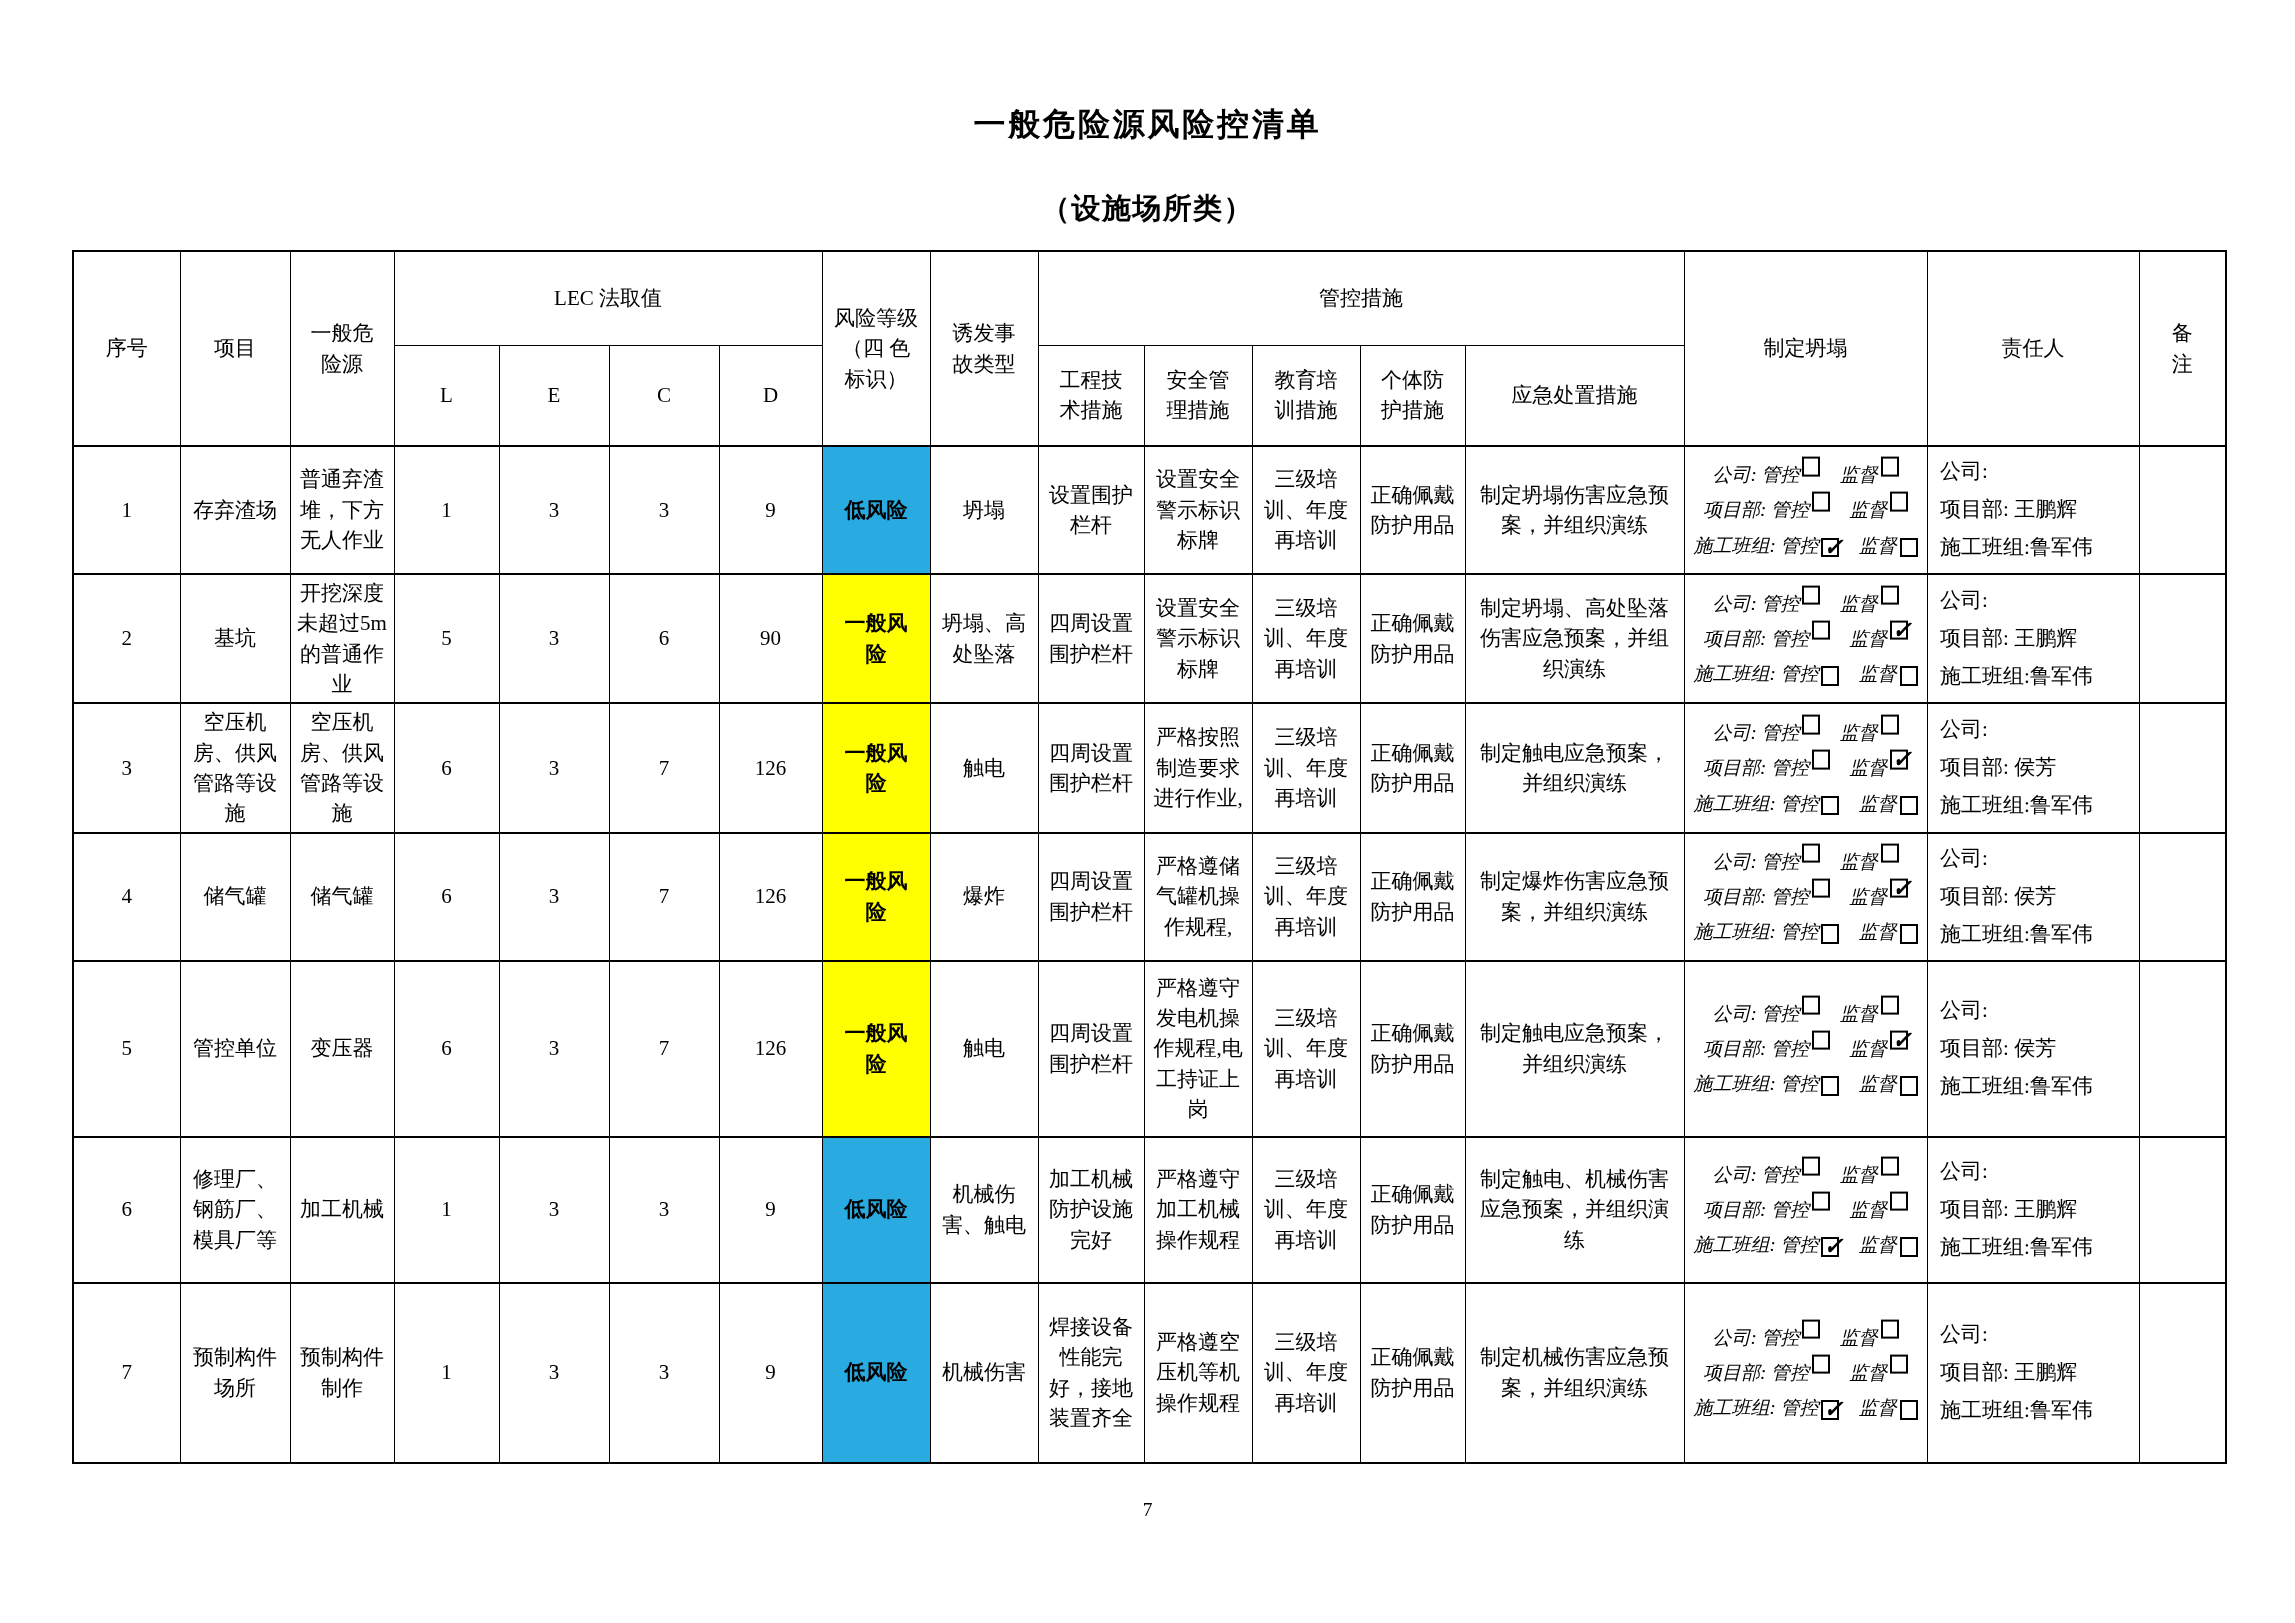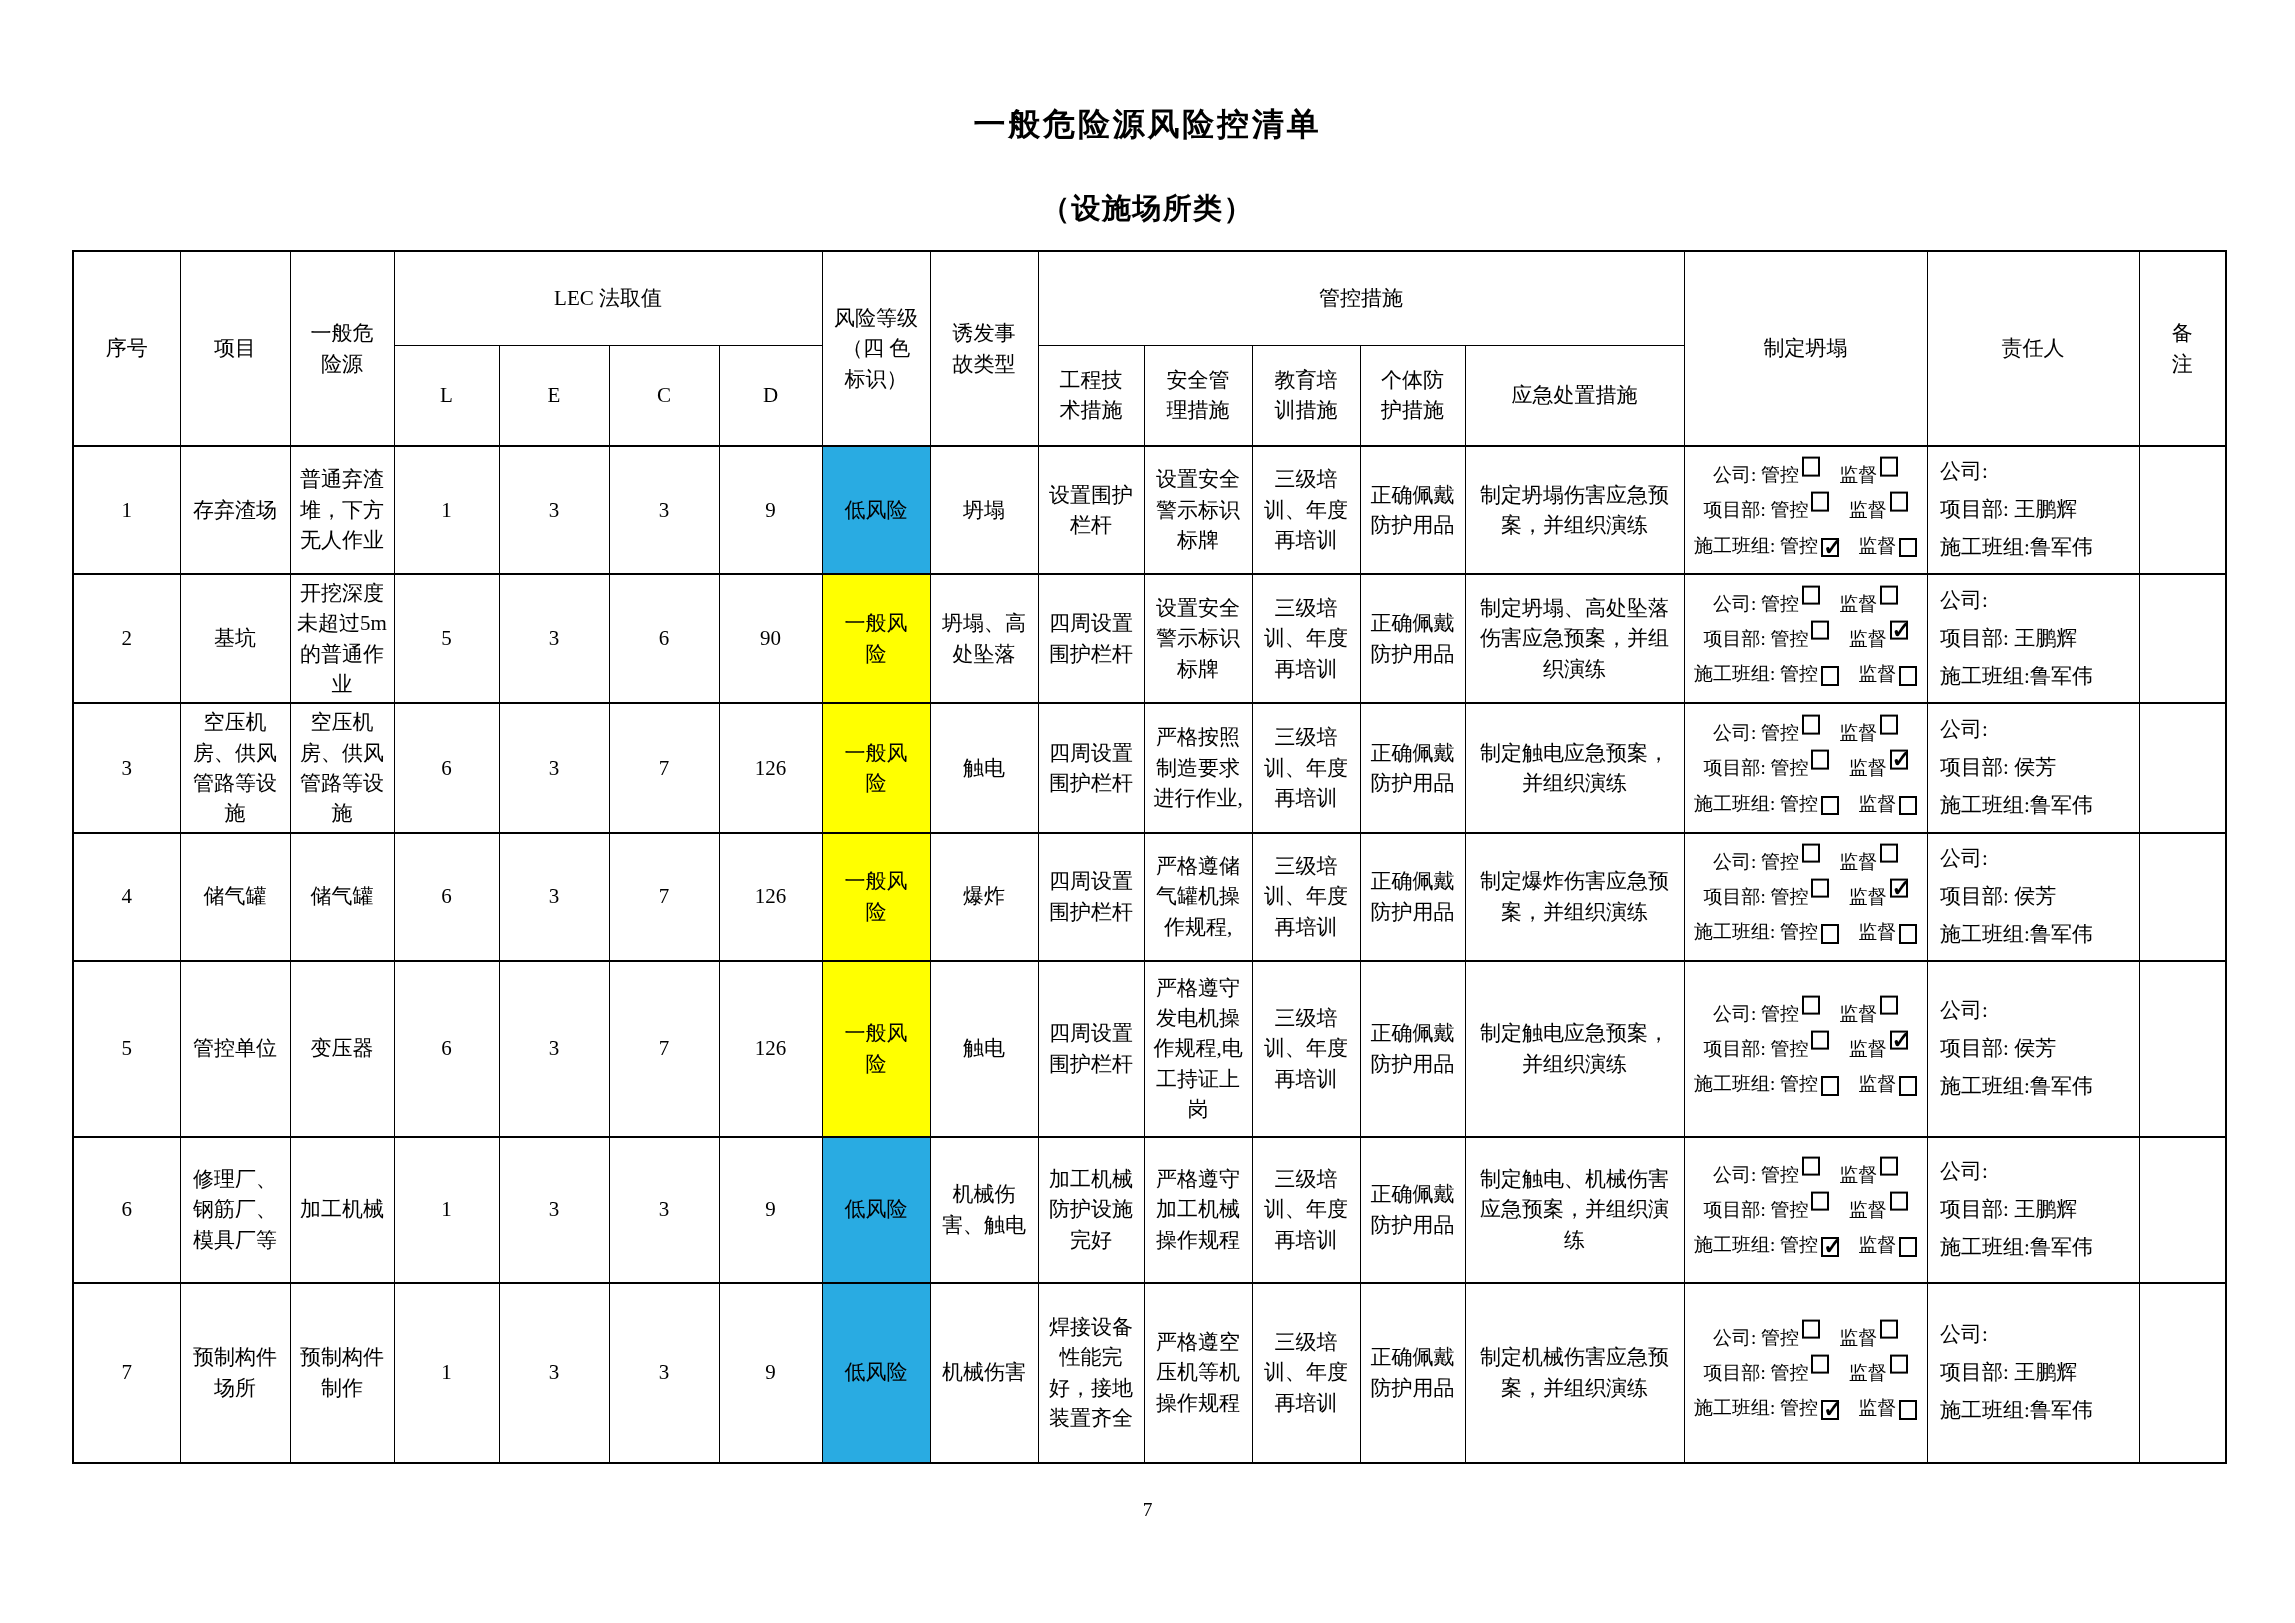--- a/index.html
+++ b/index.html
@@ -36,23 +36,23 @@
   .risk-table tbody td{border-top:2.8px solid #000;}
   .risk-table thead tr:first-child th{border-top:2.1px solid #000;}
   .risk-table thead tr{height:94px;}
   .risk-table thead tr:nth-child(2){height:101px;}
   .risk-table tbody tr{height:128px;}
   .risk-table tbody tr:nth-child(5){height:176px;}
   .risk-table tbody tr:nth-child(6){height:146px;}
   .risk-table tbody tr:nth-child(7){height:180px;}
   td.risk-low{background:var(--low-risk,#29ABE2);}
   td.risk-general{background:var(--general-risk,#FFFF00);}
-  .risk-label{display:inline-block;max-width:3.6em;}
+  .risk-label{display:inline-block;max-width:3.6em;font-weight:bold;}
   td.cell-control{font-size:19px;line-height:1.85;padding:2.8px 1.4px;}
-  td.cell-control .cu-line{white-space:nowrap;}
+  td.cell-control .cu-line{white-space:nowrap;font-style:italic;}
   td.cell-responsible{text-align:left;padding-left:12.5px;font-size:21px;line-height:1.8;}
   .cb{
     display:inline-block;width:18px;height:19.4px;
     border:2.1px solid #000;box-sizing:border-box;
     vertical-align:middle;margin-left:2.8px;
     font-size:23.6px;line-height:14px;font-weight:bold;
     text-align:center;overflow:visible;
   }
   .cb.sup{transform:translateY(-10.4px);}
   .cu-gap{display:inline-block;width:19.4px;}

